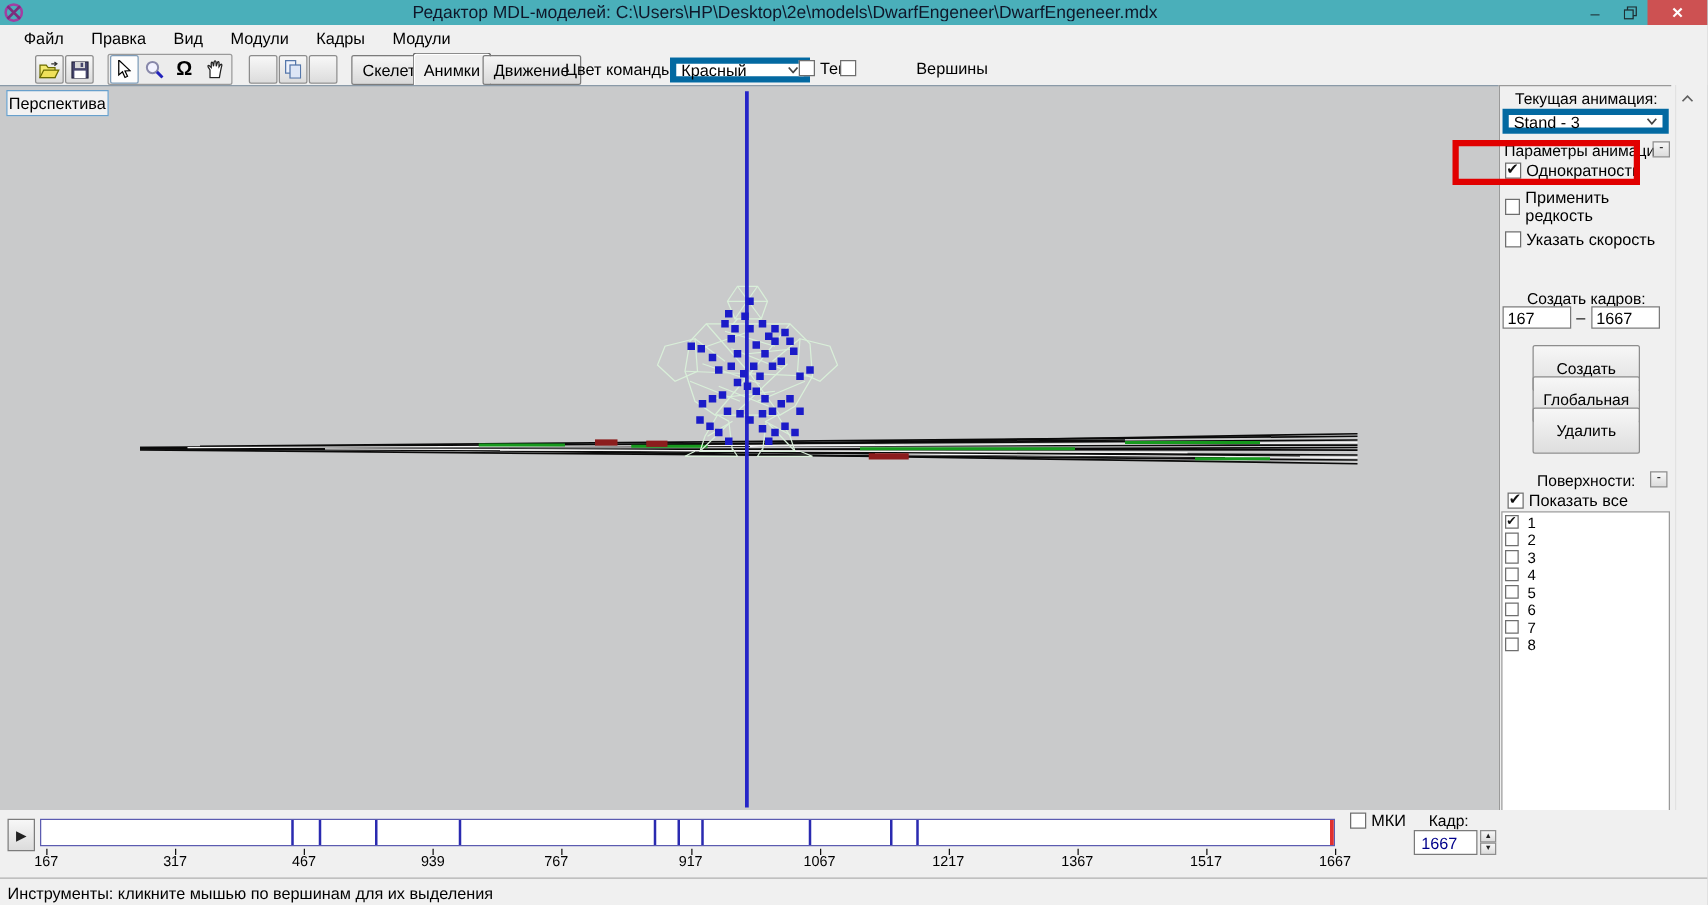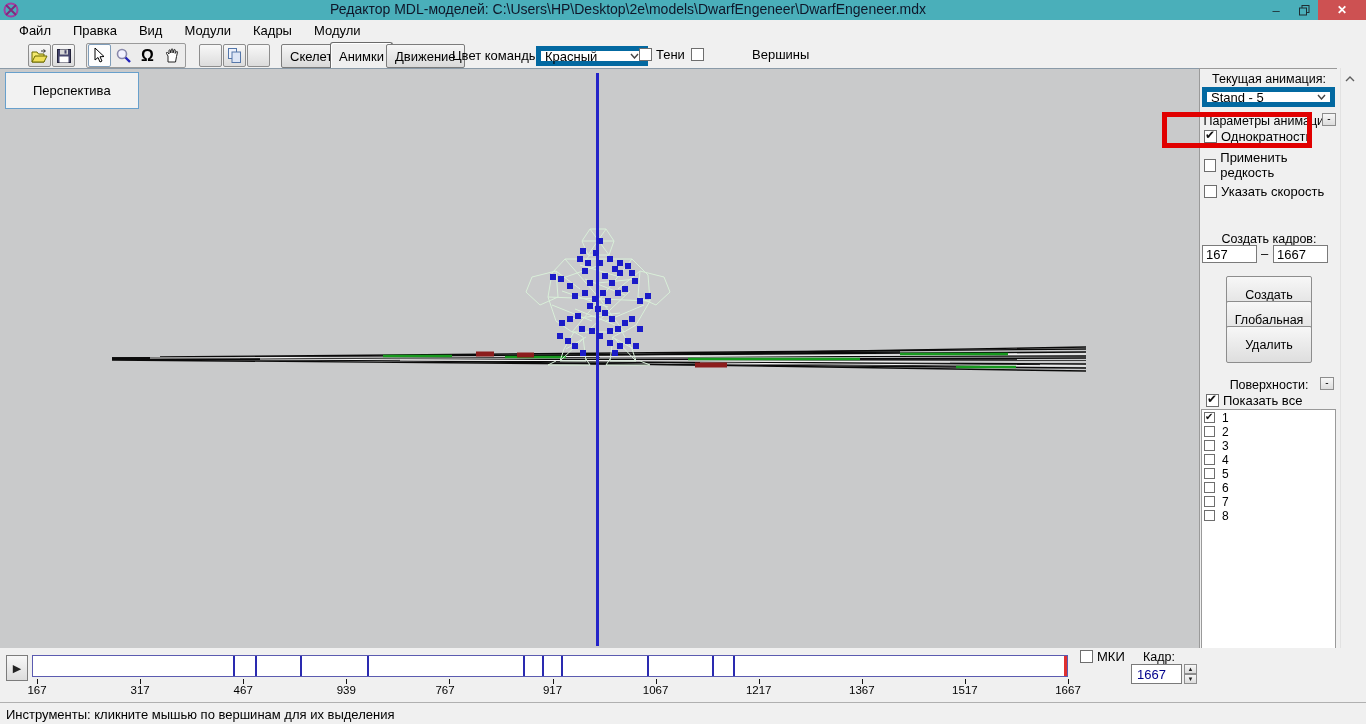--- a/index.html
+++ b/index.html
@@ -29,21 +29,21 @@
   .txtbtn.pressed { top:0px; height:28px; background:#efefef; border:1px solid #6a6a6a; border-bottom:none; border-radius:3px 3px 0 0; box-shadow:inset 1px 1px 0 #fff; }
   .tb-label { position:absolute; top:6px; font-size:13px; }
   .combo { position:absolute; background:#fff; border:5px solid #0369a1; display:flex; align-items:center; padding-left:4px; }
   .combo .chev { position:absolute; right:4px; top:50%; margin-top:-3px; }
   .cb { display:inline-block; width:13px; height:13px; background:#fff; border:1px solid #6e6e6e; position:relative; vertical-align:middle; }
   .cb .chk { position:absolute; left:0px; top:-3px; font-size:12px; color:#101010; }
   .cb-row { position:absolute; display:flex; align-items:center; gap:4px; }
 
   
   #viewport { position:absolute; left:0; top:68px; width:1199px; height:580px; background:#c9cacb; border-top:1px solid #8a9aa8; overflow:hidden; }
-  #persp-tab { position:absolute; left:5px; top:3px; height:37px; padding:0 27px; background:#f2f2f2; border:1px solid #68a0cc; display:flex; align-items:center; font-size:13px; }
+  #persp-tab { position:absolute; left:5px; top:3px; height:21px; padding:0 1px; background:#f2f2f2; border:1px solid #68a0cc; display:flex; align-items:center; font-size:13px; }
   #axis-line { position:absolute; left:596px; top:4px; width:3px; height:573px; background:#2424c8; }
   .vp-svg { position:absolute; left:0; top:0; }
   .vertex { position:absolute; width:6px; height:6px; background:#1b1bc8; }
 
   
   #right-panel { position:absolute; left:1199px; top:68px; width:138px; height:632px; background:#f0f0f0; border:1px solid #9a9a9a; border-right:none; }
   .rp-label { position:absolute; left:0; width:138px; text-align:center; font-size:12.5px; white-space:nowrap; }
   .rp-input { position:absolute; background:#fff; border:1px solid #7a7a7a; font-size:13px; font-family:"Liberation Sans",sans-serif; padding:1px 3px; }
   .rp-btn { position:absolute; left:26px; width:86px; height:37px; background:linear-gradient(#f7f7f7,#dedede); border:1px solid #8d8d8d; border-radius:2px; display:flex; align-items:center; justify-content:center; font-size:12.5px; }
   .mini-btn { position:absolute; width:14px; height:13px; background:linear-gradient(#f7f7f7,#dcdcdc); border:1px solid #8d8d8d; font-size:10px; line-height:9px; text-align:center; }
@@ -162,21 +162,21 @@
     <span>Красный</span>
     <svg class="chev" width="9" height="6" viewBox="0 0 9 6">
         <polyline points="1,1 4.5,5 8,1" fill="none" stroke="#444" stroke-width="1.4"></polyline>
       </svg>
   </div>
 
   <div class="cb-row" style="left:639px; top:5px;">
     <span class="cb"></span>
     <span>Тени</span>
   </div>
-  <div class="cb-row" style="left:691px; top:5px;gap:48px;">
+  <div class="cb-row" style="left:672px; top:5px;gap:48px;">
     <span class="cb"></span>
     <span>Вершины</span>
   </div>
 </div>
 
 <div id="viewport">
   <svg class="vp-svg" width="1199" height="580" viewBox="0 0 1199 580">
 
     <g stroke="#0a0a0a" stroke-width="1.4" fill="none">
       <line x1="112" y1="289" x2="1086" y2="283"></line>
@@ -305,21 +305,21 @@
       <div class="vertex" style="left: 645px; top: 224px;"></div>
       <div class="vertex" style="left: 580px; top: 281px;"></div>
       <div class="vertex" style="left: 612px; top: 281px;"></div>
     </div>
   <div id="persp-tab">Перспектива</div>
 </div>
 
 <div id="right-panel">
   <div class="rp-label" style="top:3px">Текущая анимация:</div>
   <div class="combo" style="left:2px; top:18px; width:133px; height:20px;">
-    <span>Stand - 5</span>
+    <span>Stand - 3</span>
     <svg class="chev" width="9" height="6" viewBox="0 0 9 6">
         <polyline points="1,1 4.5,5 8,1" fill="none" stroke="#444" stroke-width="1.4"></polyline>
       </svg>
   </div>
 
   <div class="rp-label" style="top:45px">Параметры анимации:</div>
   <div class="mini-btn" style="left:122px; top:44px;">-</div>
 
   <div class="cb-row" style="left:4px; top:60px;">
     <span class="cb">

